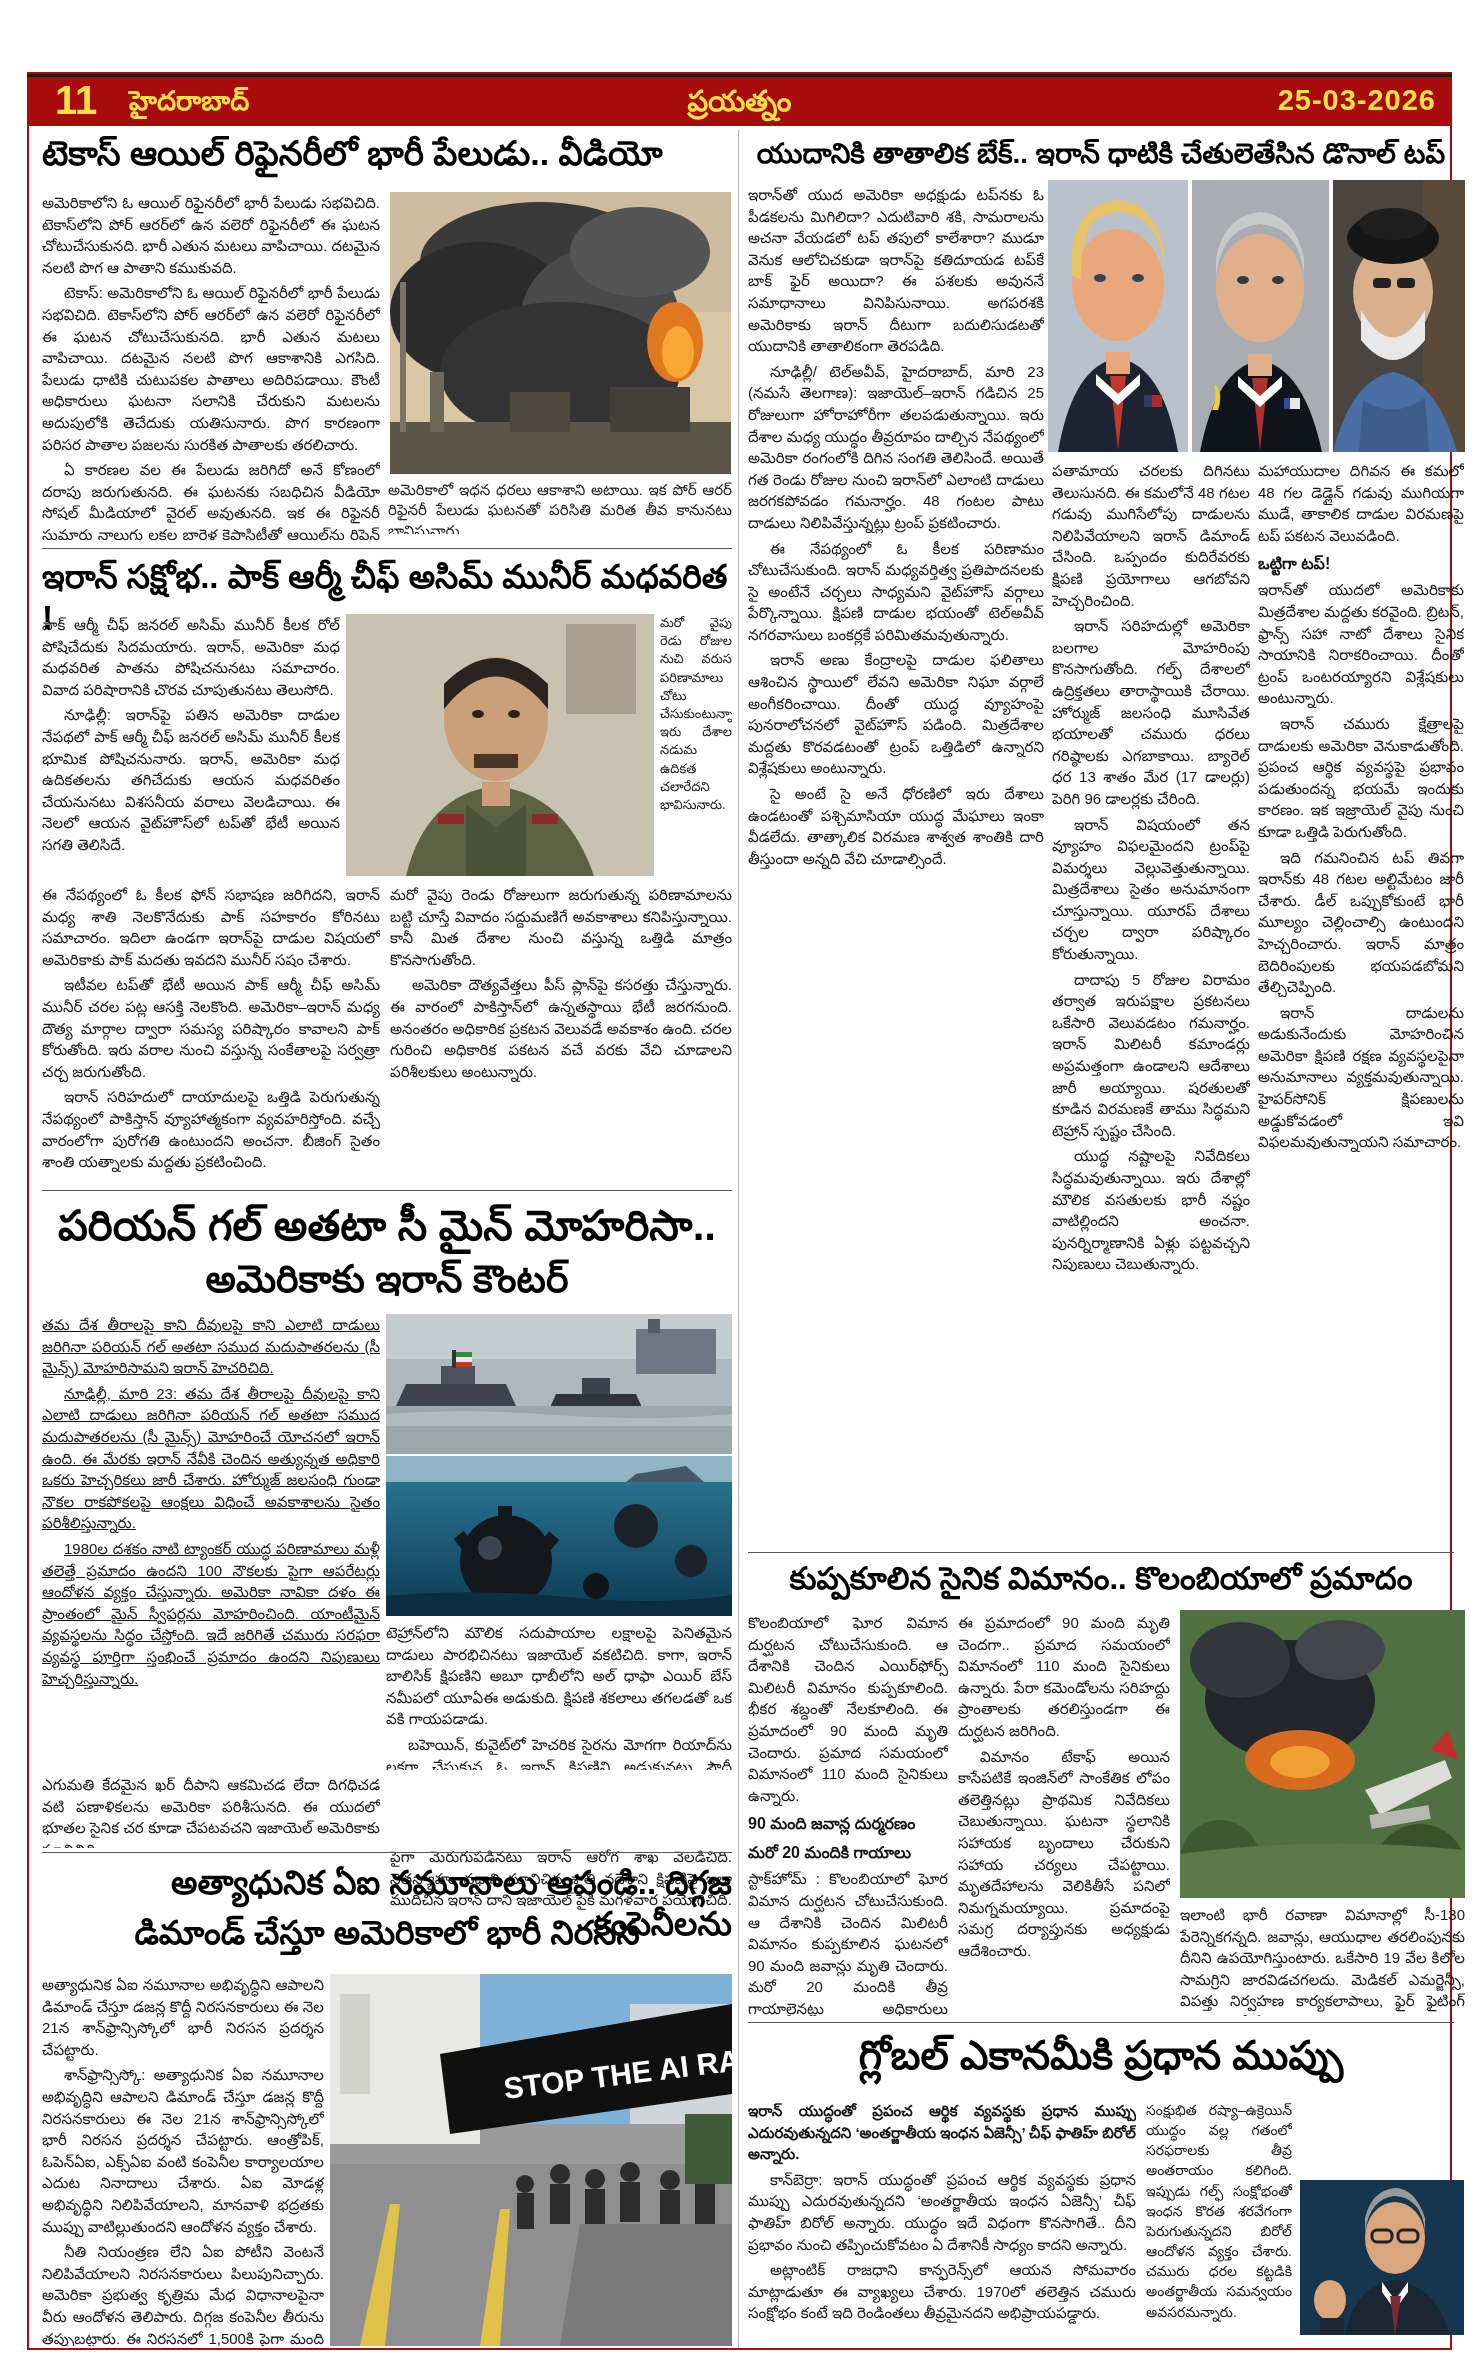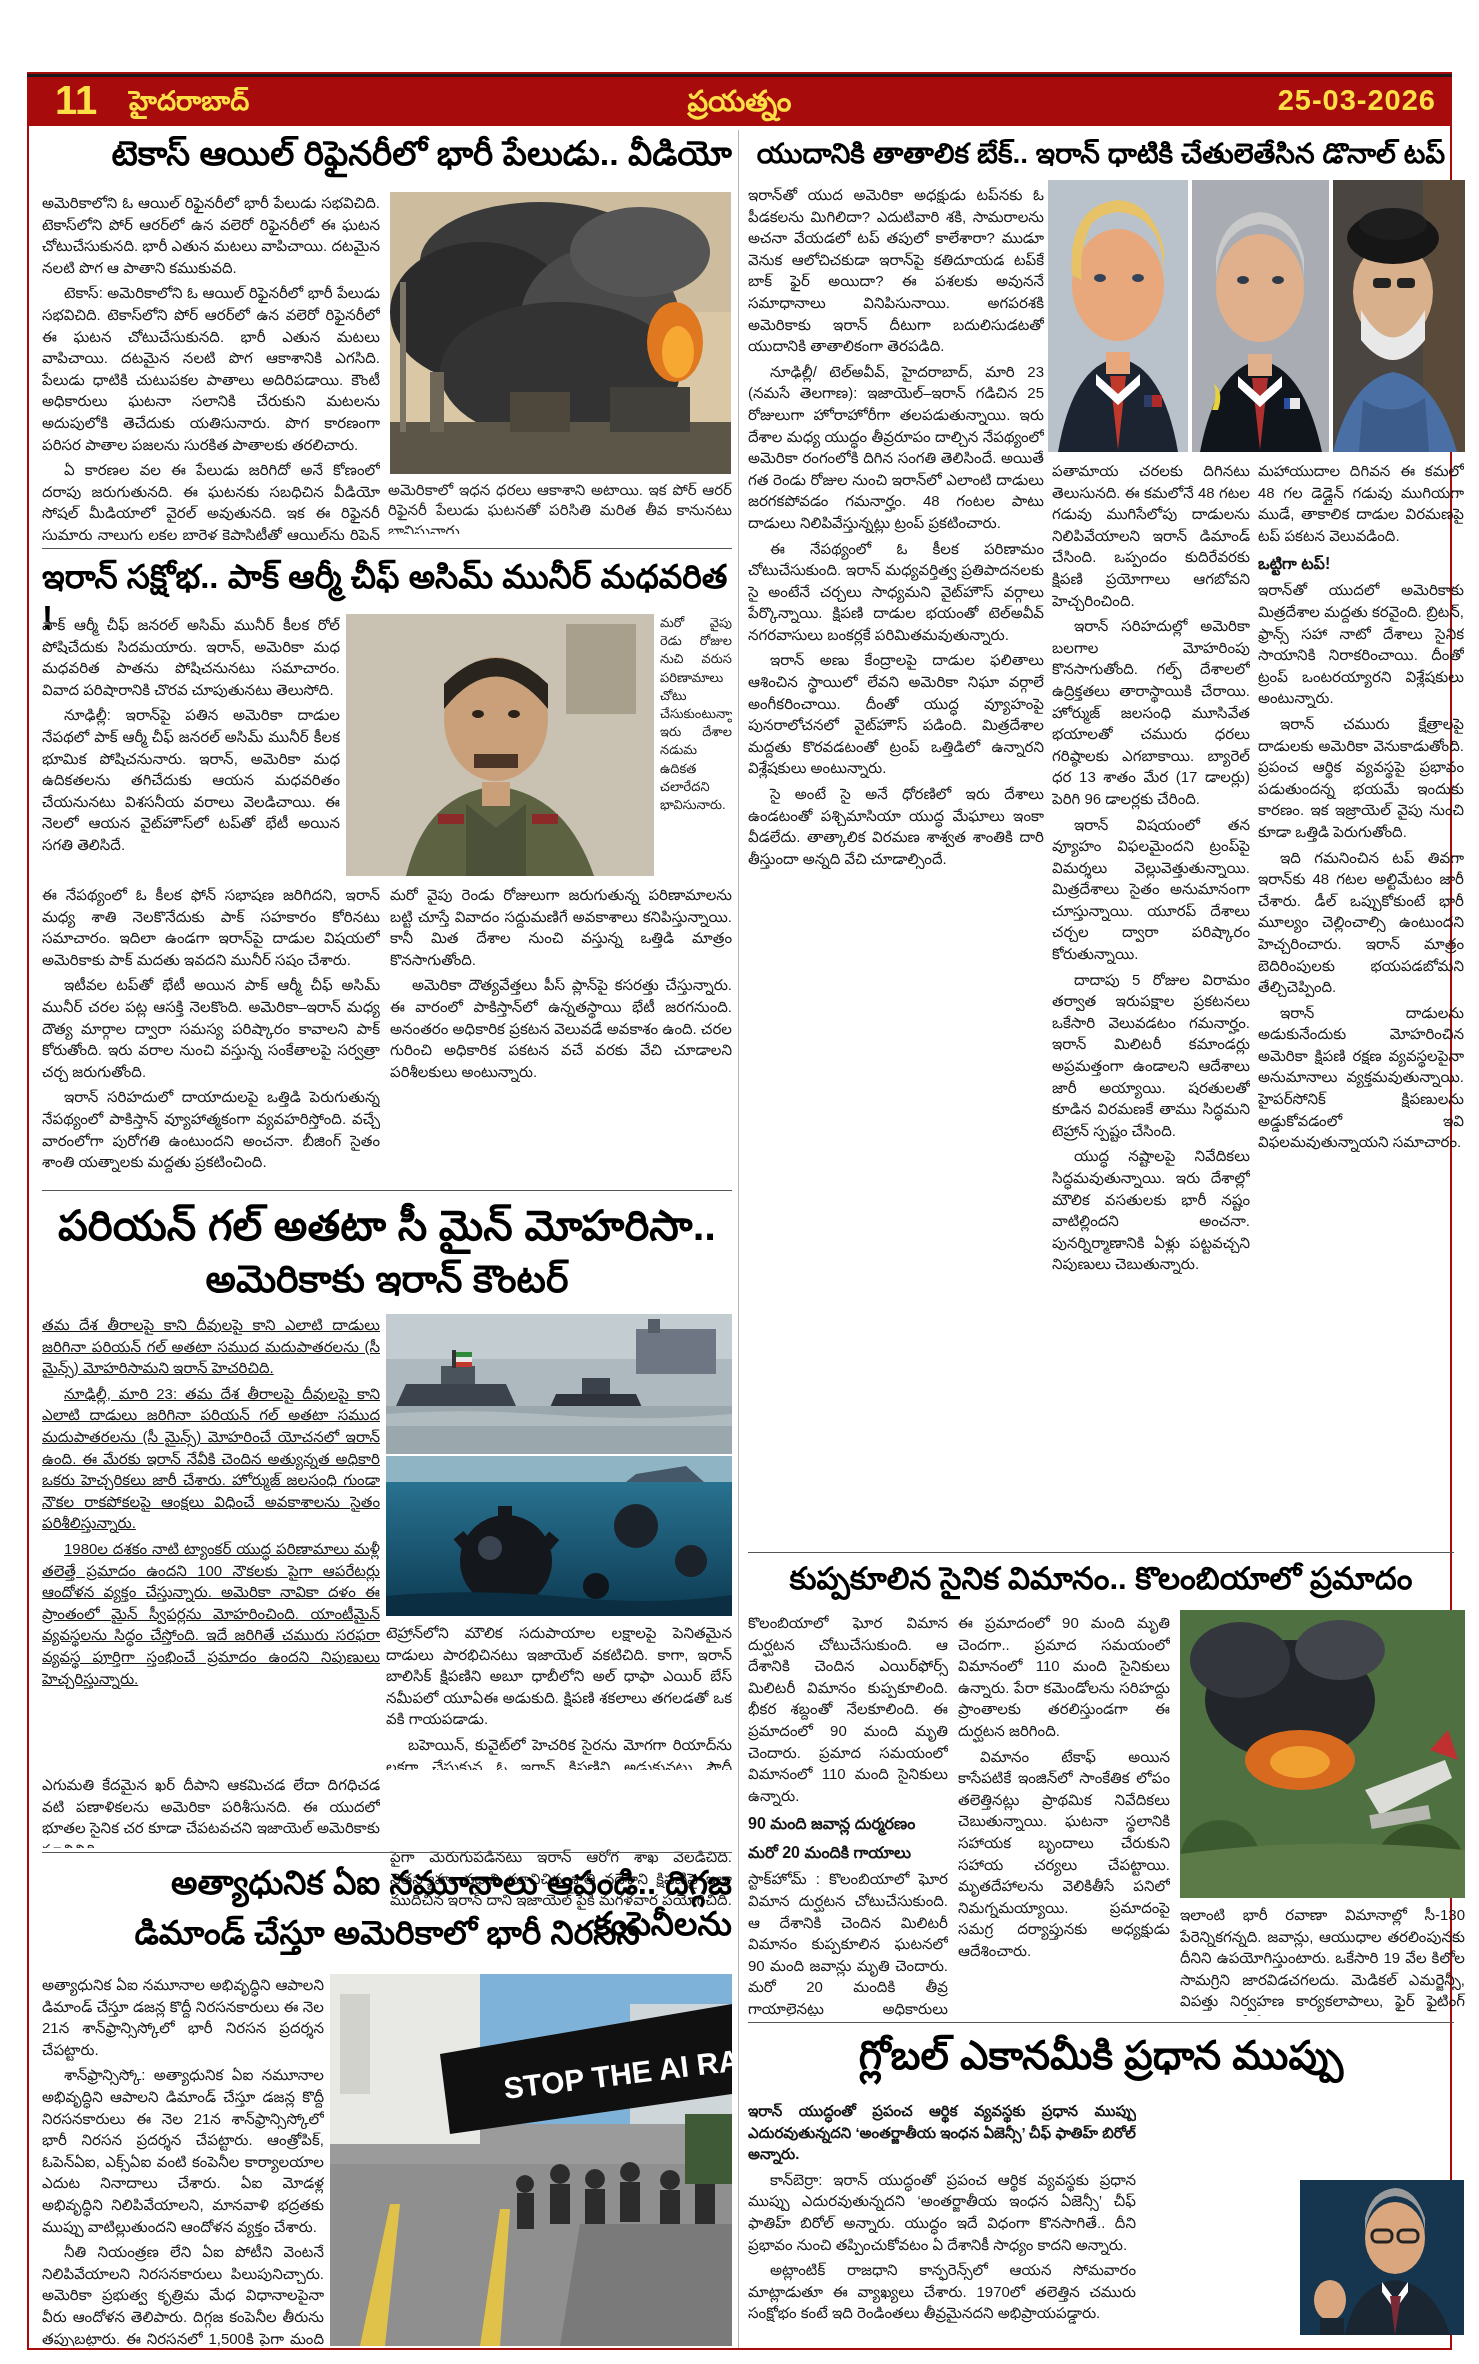--- a/index.html
+++ b/index.html
@@ -34,21 +34,21 @@
 
   <div class="masthead">
     <div class="mast-num">11</div>
     <div class="mast-city">హైదరాబాద్</div>
     <div class="mast-title">ప్రయత్నం</div>
     <div class="mast-date">25-03-2026</div>
   </div>
 
   <div class="vrule" style="left:738px;top:130px;height:2218px;"></div>
 
-  <div class="hl" style="left:42px;top:132px;width:690px;font-size:34px;text-align:right;">టెకాస్ ఆయిల్ రిఫైనరీలో భారీ పేలుడు.. వీడియో</div>
+  <div class="hl" style="left:42px;top:132px;width:690px;font-size:34px;text-align:left;">టెకాస్ ఆయిల్ రిఫైనరీలో భారీ పేలుడు.. వీడియో</div>
   <div class="col" style="left:42px;top:192px;width:338px;height:348px;">
     <p class="nohang">అమెరికాలోని ఓ ఆయిల్ రిఫైనరీలో భారీ పేలుడు సభవిచిది. టెకాస్‌లోని పోర్ ఆరర్‌లో ఉన వలెరో రిఫైనరీలో ఈ ఘటన చోటుచేసుకునది. భారీ ఎతున మటలు వాపిచాయి. దటమైన నలటి పొగ ఆ పాతాని కముకువది.</p>
     <p>టెకాస్: అమెరికాలోని ఓ ఆయిల్ రిఫైనరీలో భారీ పేలుడు సభవిచిది. టెకాస్‌లోని పోర్ ఆరర్‌లో ఉన వలెరో రిఫైనరీలో ఈ ఘటన చోటుచేసుకునది. భారీ ఎతున మటలు వాపిచాయి. దటమైన నలటి పొగ ఆకాశానికి ఎగసిది. పేలుడు ధాటికి చుటుపకల పాతాలు అదిరిపడాయి. కౌంటీ అధికారులు ఘటనా సలానికి చేరుకుని మటలను అదుపులోకి తెచేదుకు యతిసునారు. పొగ కారణంగా పరిసర పాతాల పజలను సురకిత పాతాలకు తరలిచారు.</p>
     <p>ఏ కారణల వల ఈ పేలుడు జరిగిదో అనే కోణంలో దరాపు జరుగుతునది. ఈ ఘటనకు సబధిచిన వీడియో సోషల్ మీడియాలో వైరల్ అవుతునది. ఇక ఈ రిఫైనరీ సుమారు నాలుగు లక్షల బారెళ్ల కెపాసిటీతో ఆయిల్‌ను రిఫైన్ చేస్తోంది. ఇండస్ట్రీ వరాల పకార దీని వల చమురు ధరలపై పభావ పడనుంది.</p>
   </div>
   <div class="photo" style="left:390px;top:192px;width:341px;height:282px;">
     <svg width="341" height="282" viewBox="0 0 341 282">
       <rect width="341" height="282" fill="#d9c7a6"></rect>
       <rect y="0" width="341" height="120" fill="#cdbd9e"></rect>
       <ellipse cx="150" cy="70" rx="120" ry="60" fill="#3a3a3a"></ellipse>
@@ -305,20 +305,23 @@
     <p class="nohang">ఇలాంటి భారీ రవాణా విమానాల్లో సీ-130 పేరెన్నికగన్నది. జవాన్లు, ఆయుధాల తరలింపునకు దీనిని ఉపయోగిస్తుంటారు. ఒకేసారి 19 వేల కిలోల సామగ్రిని జారవిడచగలదు. మెడికల్ ఎమర్జెన్సీ, విపత్తు నిర్వహణ కార్యకలాపాలు, ఫైర్ ఫైటింగ్ వంటి వాటికీ దీనిని వినియోగిస్తారు.</p>
   </div>
 
   <div class="hrule" style="left:748px;top:2022px;width:706px;height:1px;background:#555;"></div>
   <div class="hl center" style="left:748px;top:2030px;width:706px;font-size:40px;">గ్లోబల్ ఎకానమీకి ప్రధాన ముప్పు</div>
   <div class="col" style="left:748px;top:2100px;width:388px;height:246px;">
     <p class="nohang" style="font-weight:bold;">ఇరాన్ యుద్ధంతో ప్రపంచ ఆర్థిక వ్యవస్థకు ప్రధాన ముప్పు ఎదురవుతున్నదని ‘అంతర్జాతీయ ఇంధన ఏజెన్సీ’ చీఫ్ ఫాతిహ్ బిరోల్ అన్నారు.</p>
     <p>కాన్‌బెర్రా: ఇరాన్ యుద్ధంతో ప్రపంచ ఆర్థిక వ్యవస్థకు ప్రధాన ముప్పు ఎదురవుతున్నదని ‘అంతర్జాతీయ ఇంధన ఏజెన్సీ’ చీఫ్ ఫాతిహ్ బిరోల్ అన్నారు. యుద్ధం ఇదే విధంగా కొనసాగితే.. దీని ప్రభావం నుంచి తప్పించుకోవటం ఏ దేశానికీ సాధ్యం కాదని అన్నారు.</p>
     <p>అట్లాంటిక్ రాజధాని కాన్ఫరెన్స్‌లో ఆయన సోమవారం మాట్లాడుతూ ఈ వ్యాఖ్యలు చేశారు. 1970లో తలెత్తిన చమురు సంక్షోభం కంటే ఇది రెండింతలు తీవ్రమైనదని అభిప్రాయపడ్డారు.</p>
   </div>
+  <div class="col" style="left:1146px;top:2100px;width:146px;height:246px;font-size:14px;">
+    <p class="nohang">సంక్షుభిత రష్యా–ఉక్రెయిన్ యుద్ధం వల్ల గతంలో సరఫరాలకు తీవ్ర అంతరాయం కలిగింది. ఇప్పుడు గల్ఫ్ సంక్షోభంతో ఇంధన కొరత శరవేగంగా పెరుగుతున్నదని బిరోల్ ఆందోళన వ్యక్తం చేశారు. చమురు ధరల కట్టడికి అంతర్జాతీయ సమన్వయం అవసరమన్నారు.</p>
+  </div>
   <div class="photo" style="left:1300px;top:2180px;width:164px;height:155px;">
     <svg width="164" height="155" viewBox="0 0 164 155">
       <rect width="164" height="155" fill="#16354f"></rect>
       <ellipse cx="95" cy="58" rx="30" ry="36" fill="#d9a67e"></ellipse>
       <path d="M65 52 Q70 18 95 16 Q122 18 125 52 L125 38 Q115 8 95 8 Q72 10 65 38 Z" fill="#9a9a9a"></path>
       <rect x="72" y="50" width="20" height="12" rx="5" fill="none" stroke="#222" stroke-width="3"></rect>
       <rect x="98" y="50" width="20" height="12" rx="5" fill="none" stroke="#222" stroke-width="3"></rect>
       <path d="M45 155 Q55 105 95 100 Q135 105 150 155 Z" fill="#1b2633"></path>
       <path d="M82 102 L95 120 L108 102 L108 112 L95 130 L82 112 Z" fill="#ffffff"></path>
       <path d="M90 116 L95 155 L101 116 Z" fill="#7a2a35"></path>

